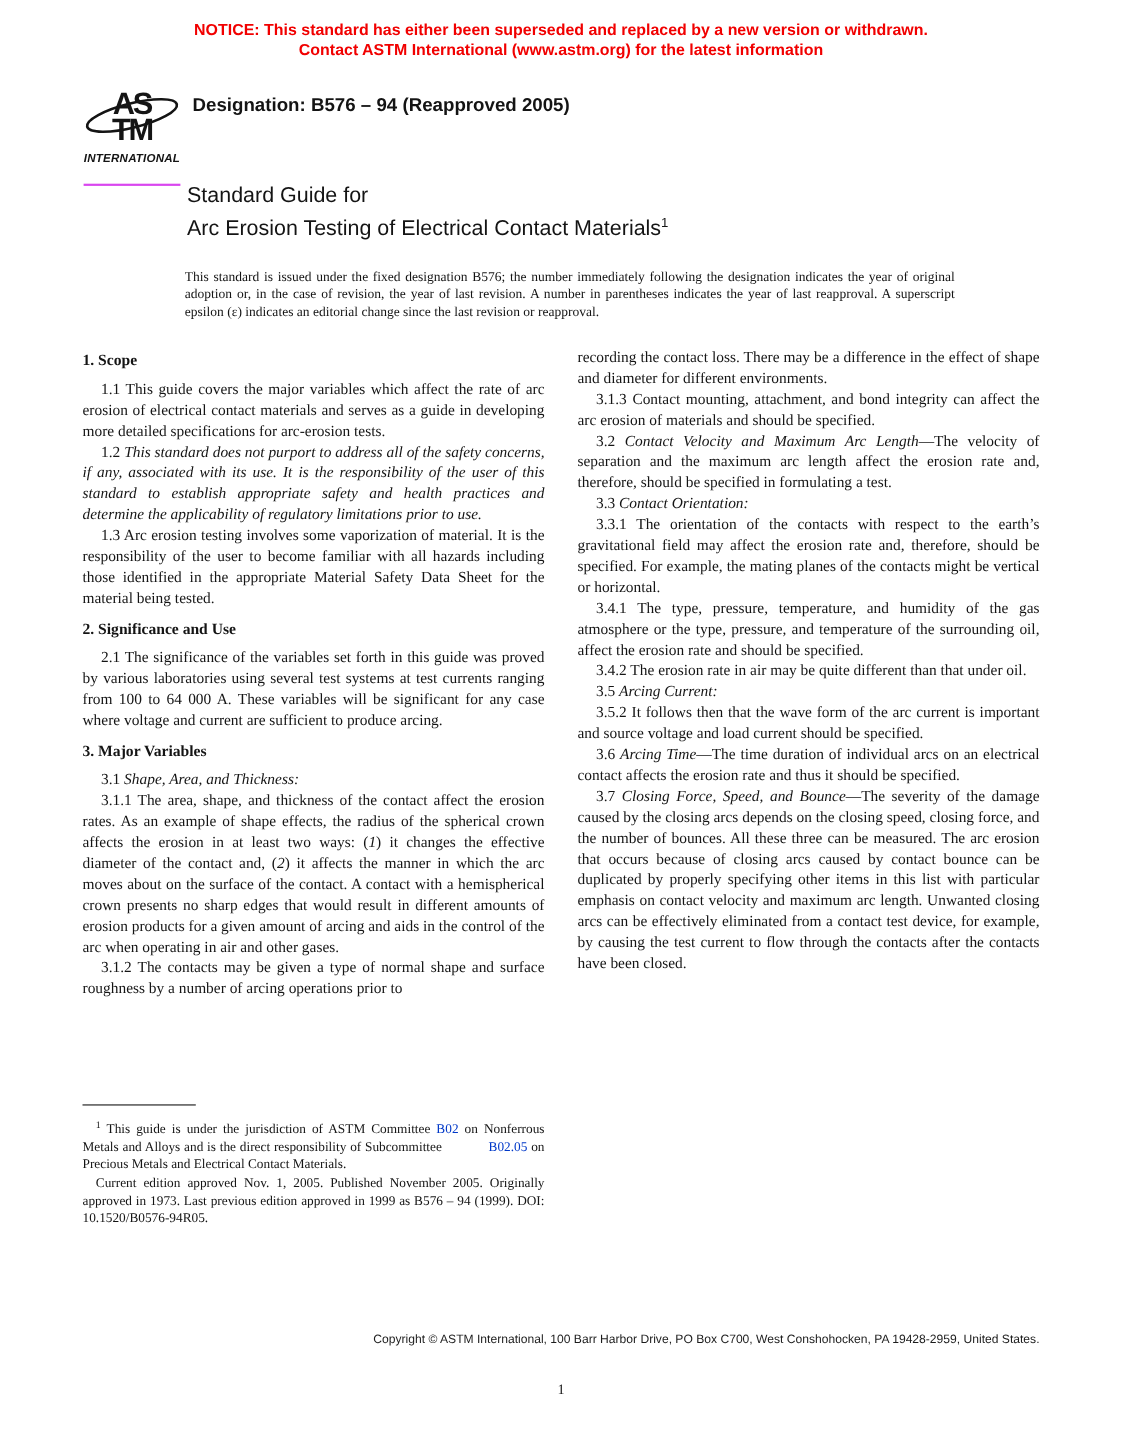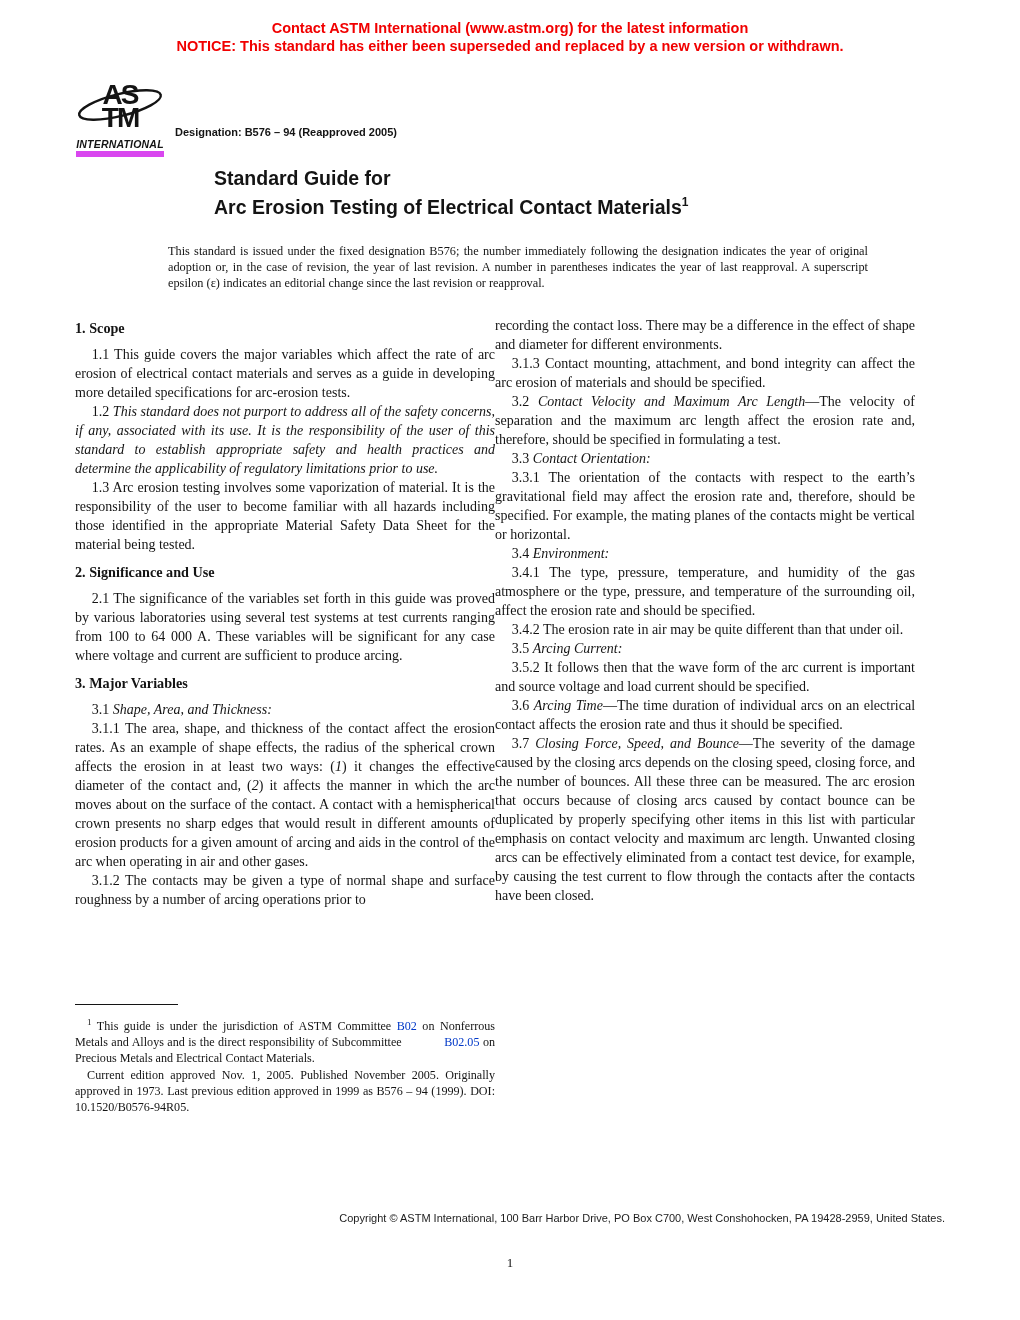--- a/index.html
+++ b/index.html
@@ -16,42 +16,42 @@
     font-size:14.5px; line-height:17.5px; color:#f10000;
   }
 
   
   .logo { position:absolute; left:72px; top:74px; width:96px; text-align:center; }
   .logo svg { display:block; margin:0 auto; }
   .logo-intl {
     display:inline-block; margin-top:1px;
     font-family:"Liberation Sans", sans-serif; font-style:italic; font-weight:bold;
     font-size:10.5px; letter-spacing:0.2px; color:#141414;
-    border-bottom:6px solid #d946ef; padding-bottom:1px;
+    border-bottom:2px solid #d946ef; padding-bottom:17px;
   }
 
   .designation {
     position:absolute; left:175px; top:86px;
-    font-family:"Liberation Sans", sans-serif; font-weight:bold; font-size:11px;margin-top:40px;
+    font-family:"Liberation Sans", sans-serif; font-weight:bold; font-size:17px;
   }
 
   .title-block {
     position:absolute; left:170px; top:166px;
-    font-family:"Liberation Sans", sans-serif; font-weight:bold;
-    font-size:19.5px; line-height:24px;margin-left:44px;
+    font-family:"Liberation Sans", sans-serif; font-weight:normal;
+    font-size:19.5px; line-height:24px;
   }
   .title-block sup { font-size:12px; }
 
   .issuance {
     position:absolute; left:168px; top:243px; width:700px;
     font-size:12.3px; line-height:16.2px; text-align:justify;
   }
 
   
-  .cols { position:absolute; left:75px; top:316px; width:870px; display:flex; }
+  .cols { position:absolute; left:75px; top:316px; width:870px; display:flex; gap:30px; }
   .col { width:420px; font-size:14px; line-height:19px; text-align:justify; }
   .col p { margin:0; text-indent:1.2em; }
   .col p.cont { text-indent:0; }
   .sec-h { font-weight:bold; margin:9px 0 7px 0; font-size:14.2px; }
   .sec-h.first { margin-top:3px; }
   .it { font-style:italic; }
   .pnum { }
 
   
   .footnote {
@@ -72,22 +72,22 @@
     position:absolute; top:1255px; left:0; width:100%;
     text-align:center; font-size:13px;
   }
 </style>
 </head>
 <body>
 
 <div class="page">
 
   <div class="notice" style="color: rgb(241, 0, 0);">
+    <div>NOTICE: This standard has either been superseded and replaced by a new version or withdrawn.</div>
     <div>Contact ASTM International (www.astm.org) for the latest information</div>
-    <div>NOTICE: This standard has either been superseded and replaced by a new version or withdrawn.</div>
   </div>
 
   <div class="logo">
     <span>
       <svg width="90" height="60" viewBox="0 0 90 60" aria-hidden="true">
         <g font-family="Liberation Sans, sans-serif" font-weight="bold" fill="#141414">
           <text x="45" y="30" font-size="28" text-anchor="middle" letter-spacing="-2">AS</text>
           <text x="45" y="53" font-size="28" text-anchor="middle" letter-spacing="-2">TM</text>
         </g>
         <ellipse cx="45" cy="31" rx="42" ry="11" fill="none" stroke="#141414" stroke-width="2.4" transform="rotate(-14 45 31)"></ellipse>
@@ -121,21 +121,20 @@
       <p><span class="pnum">3.1.1</span> <span>The area, shape, and thickness of the contact affect the erosion rates. As an example of shape effects, the radius of the spherical crown affects the erosion in at least two ways: (</span><span class="it">1</span><span>) it changes the effective diameter of the contact and, (</span><span class="it">2</span><span>) it affects the manner in which the arc moves about on the surface of the contact. A contact with a hemispherical crown presents no sharp edges that would result in different amounts of erosion products for a given amount of arcing and aids in the control of the arc when operating in air and other gases.</span></p>
       <p><span class="pnum">3.1.2</span> <span>The contacts may be given a type of normal shape and surface roughness by a number of arcing operations prior to</span></p>
     </div>
 
     <div class="col">
       <p class="cont">recording the contact loss. There may be a difference in the effect of shape and diameter for different environments.</p>
       <p><span class="pnum">3.1.3</span> <span>Contact mounting, attachment, and bond integrity can affect the arc erosion of materials and should be specified.</span></p>
       <p><span class="pnum">3.2</span> <span class="it">Contact Velocity and Maximum Arc Length</span><span>—The velocity of separation and the maximum arc length affect the erosion rate and, therefore, should be specified in formulating a test.</span></p>
       <p><span class="pnum">3.3</span> <span class="it">Contact Orientation:</span></p>
       <p><span class="pnum">3.3.1</span> <span>The orientation of the contacts with respect to the earth’s gravitational field may affect the erosion rate and, therefore, should be specified. For example, the mating planes of the contacts might be vertical or horizontal.</span></p>
-      <p><span class="pnum">3.4</span> <span class="it">Environment:</span></p>
       <p><span class="pnum">3.4.1</span> <span>The type, pressure, temperature, and humidity of the gas atmosphere or the type, pressure, and temperature of the surrounding oil, affect the erosion rate and should be specified.</span></p>
       <p><span class="pnum">3.4.2</span> <span>The erosion rate in air may be quite different than that under oil.</span></p>
       <p><span class="pnum">3.5</span> <span class="it">Arcing Current:</span></p>
       <p><span class="pnum">3.5.2</span> <span>It follows then that the wave form of the arc current is important and source voltage and load current should be specified.</span></p>
       <p><span class="pnum">3.6</span> <span class="it">Arcing Time</span><span>—The time duration of individual arcs on an electrical contact affects the erosion rate and thus it should be specified.</span></p>
       <p><span class="pnum">3.7</span> <span class="it">Closing Force, Speed, and Bounce</span><span>—The severity of the damage caused by the closing arcs depends on the closing speed, closing force, and the number of bounces. All these three can be measured. The arc erosion that occurs because of closing arcs caused by contact bounce can be duplicated by properly specifying other items in this list with particular emphasis on contact velocity and maximum arc length. Unwanted closing arcs can be effectively eliminated from a contact test device, for example, by causing the test current to flow through the contacts after the contacts have been closed.</span></p>
     </div>
 
   </div>
 

